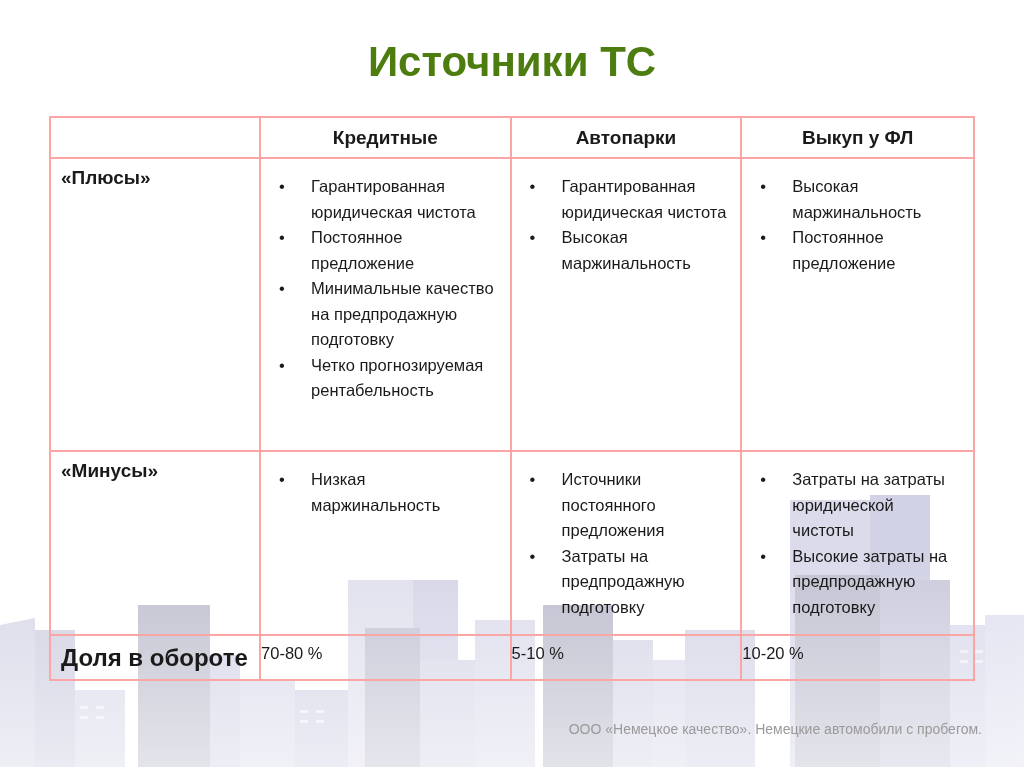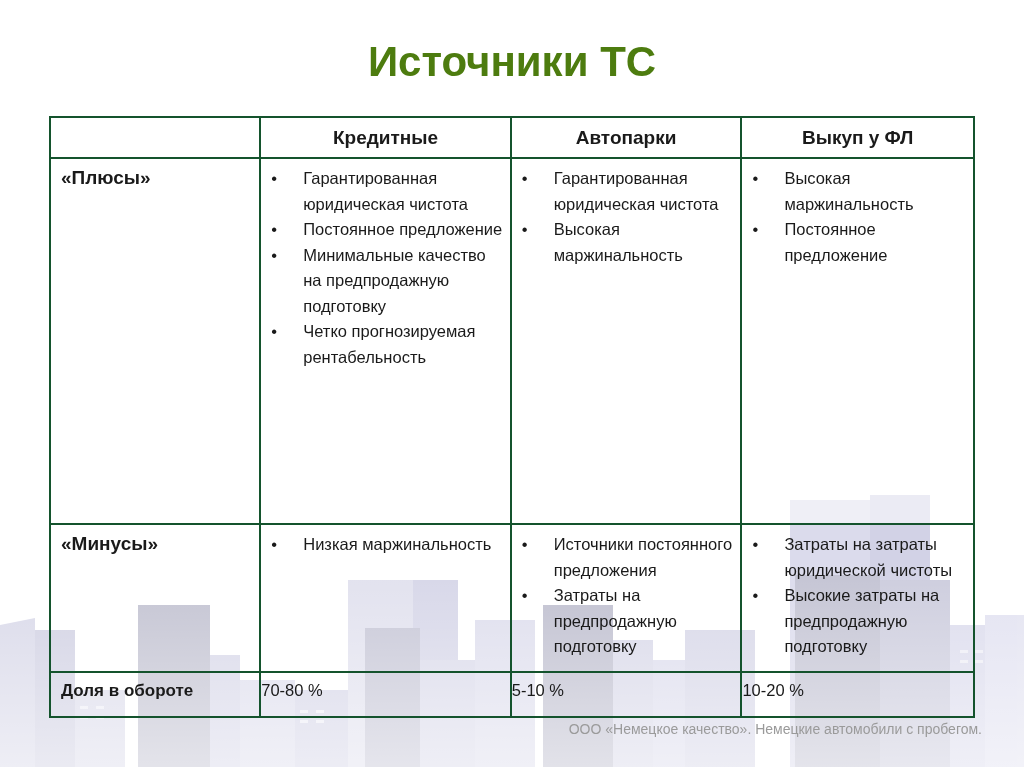--- a/index.html
+++ b/index.html
@@ -11,31 +11,31 @@
   .bg { position:absolute; left:0; top:0; width:1024px; height:767px; z-index:0; }
   .title {
     position:absolute; left:0; top:38px; width:1024px; text-align:center;
     font-size:42px; font-weight:bold; color:#4d7c0f; z-index:2;
   }
   table.main {
     position:absolute; left:49px; top:116px; width:926px;
     border-collapse:collapse; z-index:2; font-size:16.5px; color:#1a1a1a;
   }
   table.main td, table.main th {
-    border:2px solid #14532d; vertical-align:top; padding:0;
+    border:2px solid #fca5a5; vertical-align:top; padding:0;
   }
   th { font-weight:bold; font-size:19px; height:39px; text-align:center; vertical-align:middle !important; }
   .rowhead { font-weight:bold; font-size:19px; padding:8px 0 0 10px !important; }
   td.cell { background:rgba(255,255,255,0.55); }
   th, .rowhead { background:rgba(255,255,255,0.55); }
-  ul { list-style:none; margin:0; padding:7px 6px 6px 0; }
+  ul { list-style:none; margin:8px; padding:7px 6px 6px 0; }
   li { position:relative; padding-left:42px; line-height:25.5px; }
   li::before { content:"•"; position:absolute; left:10px; top:0; }
   .share { padding:8px 10px 6px 0 !important; height:29px; font-size:16.5px; }
-  .share-head { font-weight:bold; font-size:17px; padding:8px 0 0 10px !important; }
+  .share-head { font-weight:bold; font-size:24px; padding:8px 0 0 10px !important; }
   .footer {
     position:absolute; right:42px; top:721px; font-size:14px; color:#9a9a9a; z-index:2;
   }
 </style>
 </head>
 <body>
 
 <svg class="bg" viewBox="0 0 1024 767" xmlns="http://www.w3.org/2000/svg">
   <defs>
     <linearGradient id="fade" x1="0" y1="0" x2="0" y2="1">
@@ -93,21 +93,21 @@
       <col style="width:231px">
       <col style="width:233px">
   </colgroup>
   <tbody>
       <tr>
     <th></th>
     <th>Кредитные</th>
     <th>Автопарки</th>
     <th>Выкуп у ФЛ</th>
   </tr>
-  <tr style="height:366px">
+  <tr style="height:293px">
     <td class="rowhead">«Плюсы»</td>
     <td class="cell">
       <ul>
         <li>Гарантированная юридическая чистота</li>
         <li>Постоянное предложение</li>
         <li>Минимальные качество на предпродажную подготовку</li>
         <li>Четко прогнозируемая рентабельность</li>
       </ul>
     </td>
     <td class="cell">

